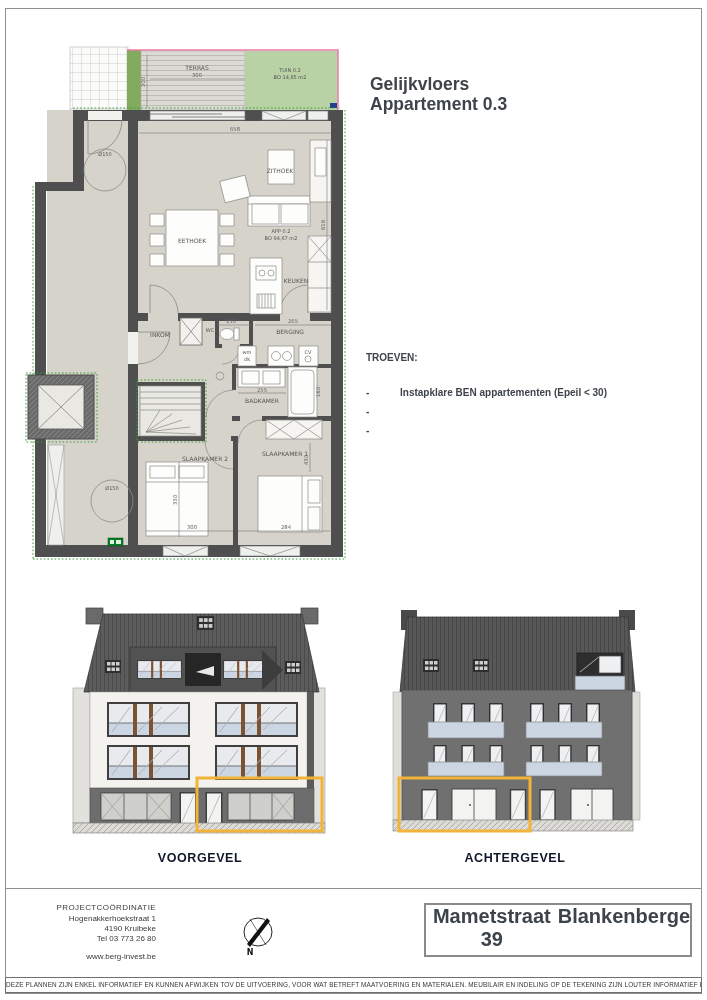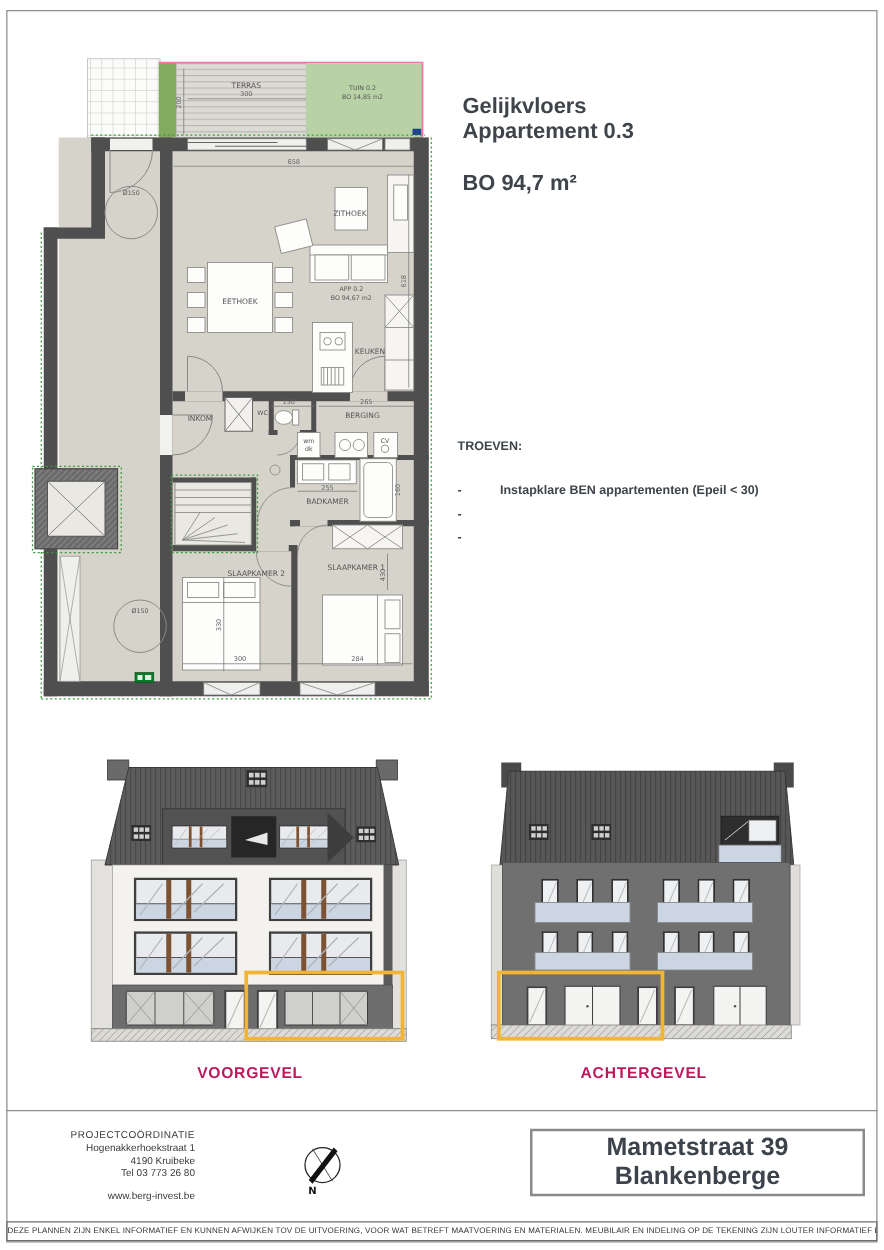--- a/index.html
+++ b/index.html
@@ -7,43 +7,42 @@
   .abs{position:absolute;}
   .page-border{left:5px;top:8px;width:695px;height:984px;border:1px solid #8f8f8f;}
   .footer-sep{left:5px;top:888px;width:697px;height:0;border-top:1px solid #8f8f8f;}
   .title-block{left:370px;top:74px;width:282px;text-align:left;font-weight:bold;font-size:17.5px;line-height:20px;color:#3e444a;}
   .title-area{margin-top:22px;}
   .troeven{left:366px;top:352px;width:300px;font-weight:bold;font-size:10px;color:#3e444a;}
   .troeven-head{margin-bottom:22px;}
   .troeven-item{display:flex;margin-bottom:3px;line-height:16px;}
   .troeven-dash{width:34px;flex:0 0 34px;}
   .troeven-text{width:262px;}
-  .elev-label{font-weight:bold;font-size:12.5px;letter-spacing:.6px;color:#be185d;text-align:center;}
+  .elev-label{font-weight:bold;font-size:12.5px;letter-spacing:.6px;color:#0f172a;text-align:center;}
   .lbl-voor{left:120px;top:851px;width:160px;}
   .lbl-achter{left:435px;top:851px;width:160px;}
   .coord{left:38px;top:903px;width:118px;text-align:right;font-size:8px;line-height:10px;color:#3a3a3a;}
   .coord-title{letter-spacing:.4px;margin-bottom:1px;}
   .coord-web{margin-top:8px;}
-  .addr-box{left:424px;top:903px;width:264px;height:50px;border:2px solid #8a8a8a;display:flex;flex-direction:column;justify-content:center;text-align:center;font-size:20px;font-weight:bold;line-height:23px;color:#3d434b;}
+  .addr-box{left:424px;top:903px;width:264px;height:50px;border:2px solid #8a8a8a;display:flex;flex-direction:row;justify-content:center;text-align:center;font-size:20px;font-weight:bold;line-height:23px;color:#3d434b;}
   .disclaimer{left:5px;top:977px;width:695px;height:14px;border:1px solid #6f6f6f;font-size:6.4px;line-height:14px;text-align:center;color:#333;letter-spacing:.15px;white-space:nowrap;overflow:hidden;}
   svg text{font-family:"DejaVu Sans",sans-serif;}
   .plan-label{font-size:6px;fill:#555;}
   .plan-label-sm{font-size:5px;fill:#555;}
   .dim{font-size:5.3px;fill:#666;}
 </style>
 </head>
 <body>
 
 <div class="abs page-border"></div>
 <div class="abs footer-sep"></div>
 
 <div class="abs title-block">
   <div>Gelijkvloers</div>
   <div>Appartement 0.3</div>
-  <div class="title-area">BO 94,7 m²</div>
 </div>
 
 <div class="abs troeven">
   <div class="troeven-head">TROEVEN:</div>
   <div class="troeven-item">
     <span class="troeven-dash">-</span>
     <span class="troeven-text">Instapklare BEN appartementen (Epeil &lt; 30)</span>
   </div>
   <div class="troeven-item">
     <span class="troeven-dash">-</span>

